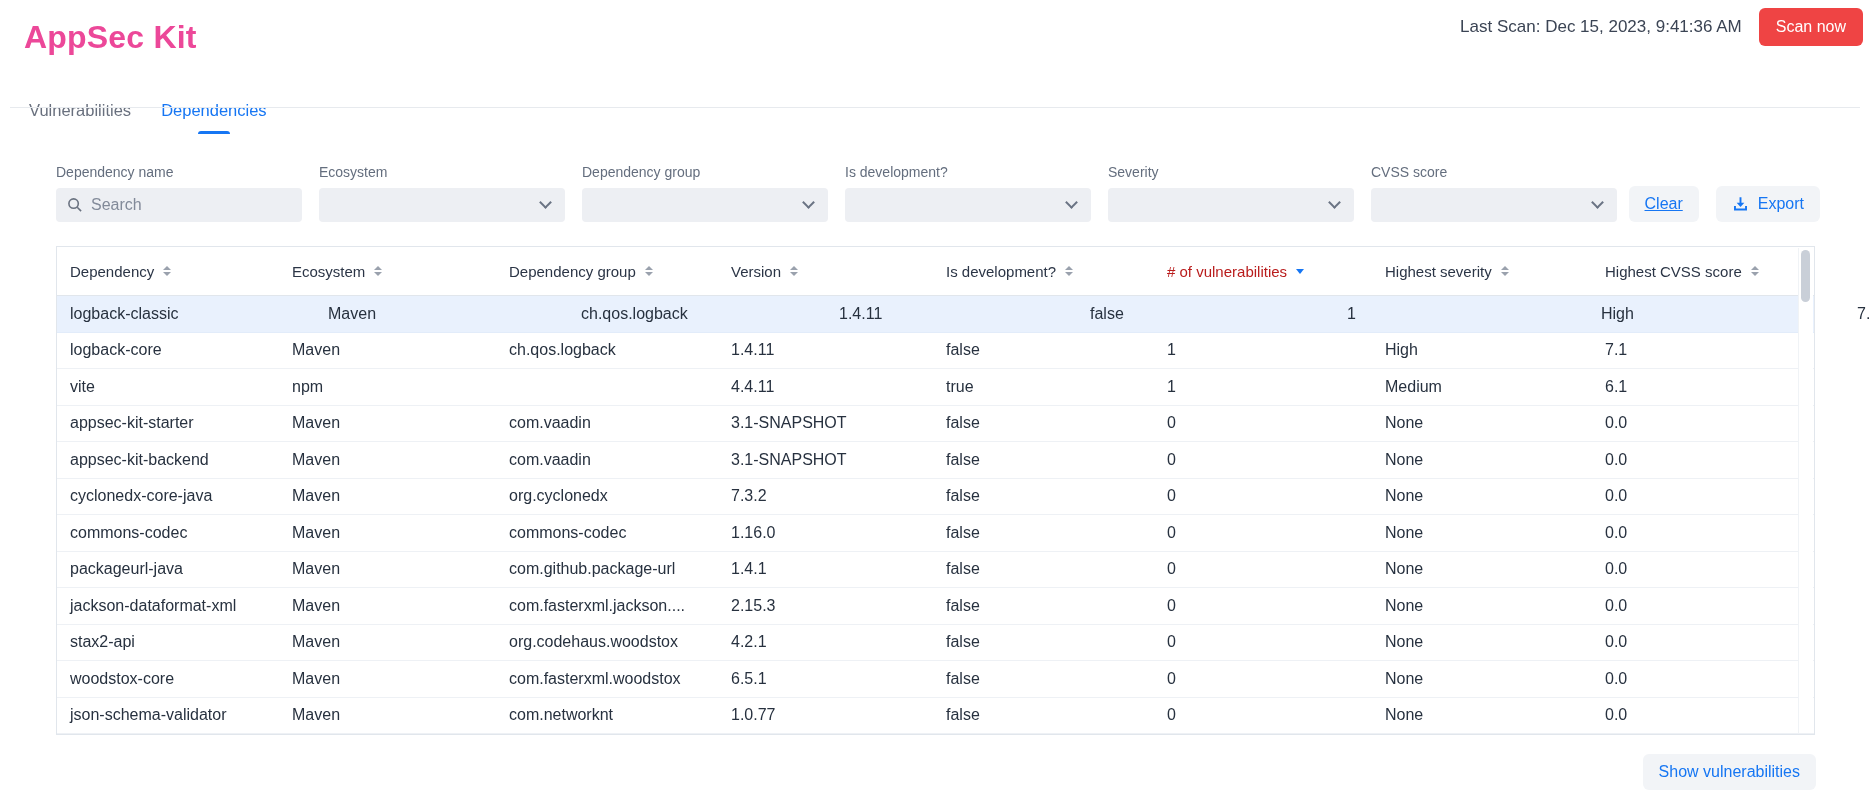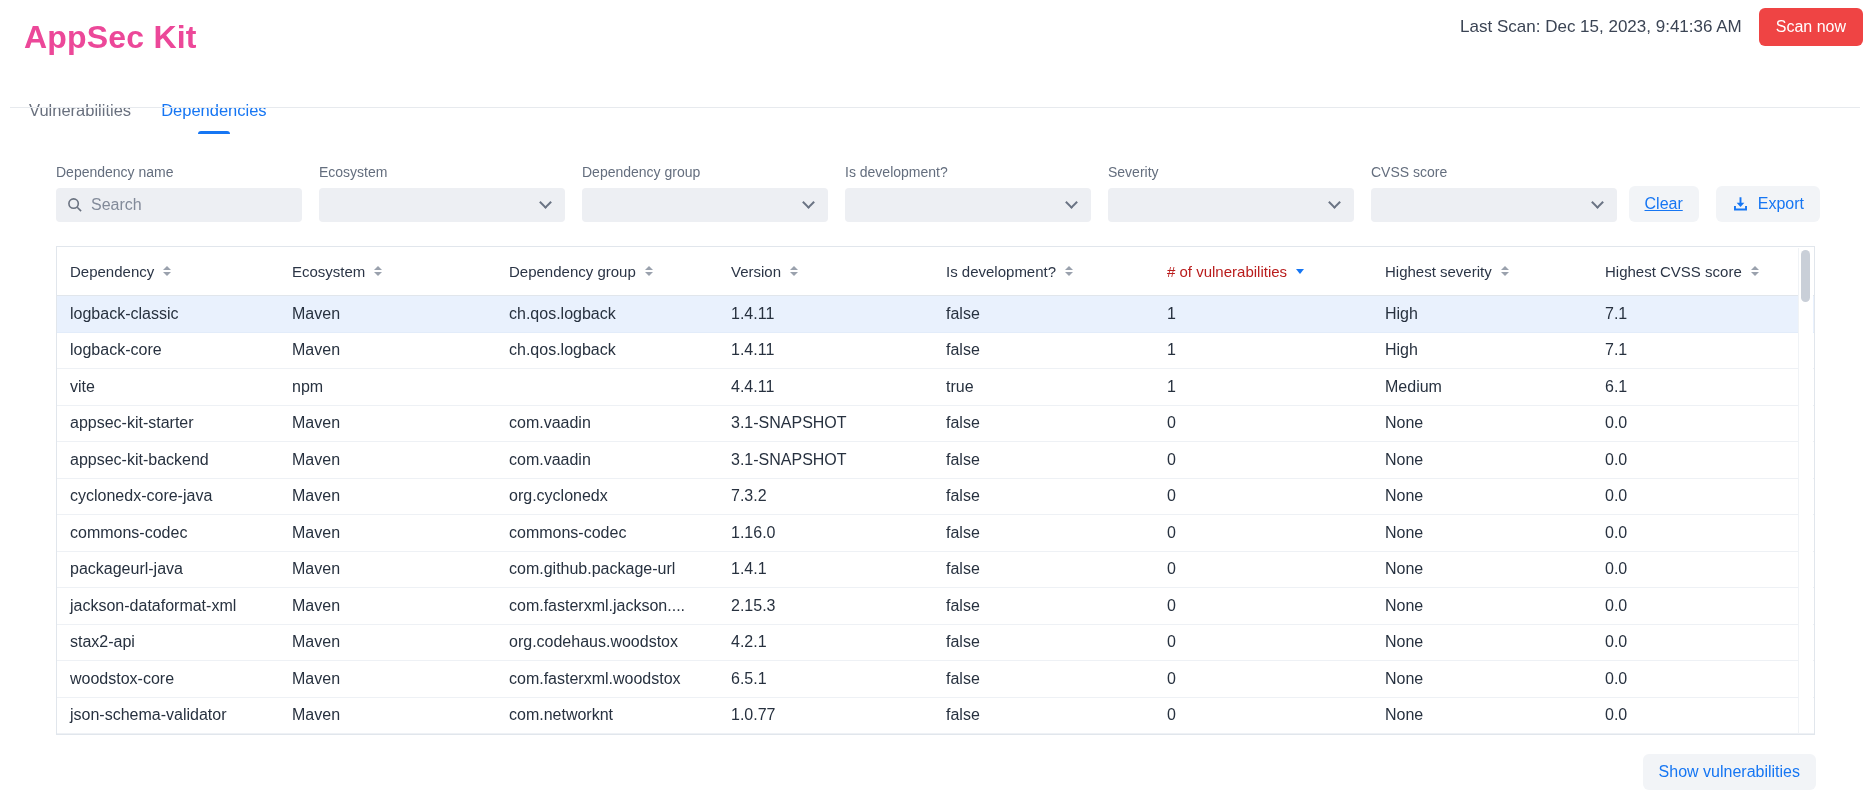--- a/index.html
+++ b/index.html
@@ -93,21 +93,21 @@
     white-space: nowrap; overflow: hidden;
   }
   .hcell.sorted .hlabel { color: #b91c1c; }
   .sorter { display: inline-flex; flex-direction: column; margin-left: 9px; }
   .tri { display: block; width: 0; height: 0; border-left: 4px solid transparent; border-right: 4px solid transparent; }
   .tri.up   { border-bottom: 4.5px solid #9aa1ad; margin-bottom: 2px; }
   .tri.down { border-top: 4.5px solid #9aa1ad; }
   .tri.down.big { border-left-width: 4.5px; border-right-width: 4.5px; border-top: 5.5px solid #1676f3; }
 
   .grid-row { height: 36.5px; border-bottom: 1px solid #eef1f5; background: #fff; }
-  .grid-row.selected { background: #e9f1fd; border-bottom-color: #e2ecfa; }
+  .grid-row.selected { background: #e9f1fd; border-bottom-color: #e2ecfa; gap: 36px; }
   .cell {
     padding: 0 13px; font-size: 16px; color: #27313f;
     white-space: nowrap; overflow: hidden; text-overflow: clip;
   }
 
   .vtrack {
     position: absolute; top: 1px; right: 1px; bottom: 1px; width: 15px;
     background: #ffffff; border-left: 1px solid #f0f3f6;
   }
   .vthumb {

